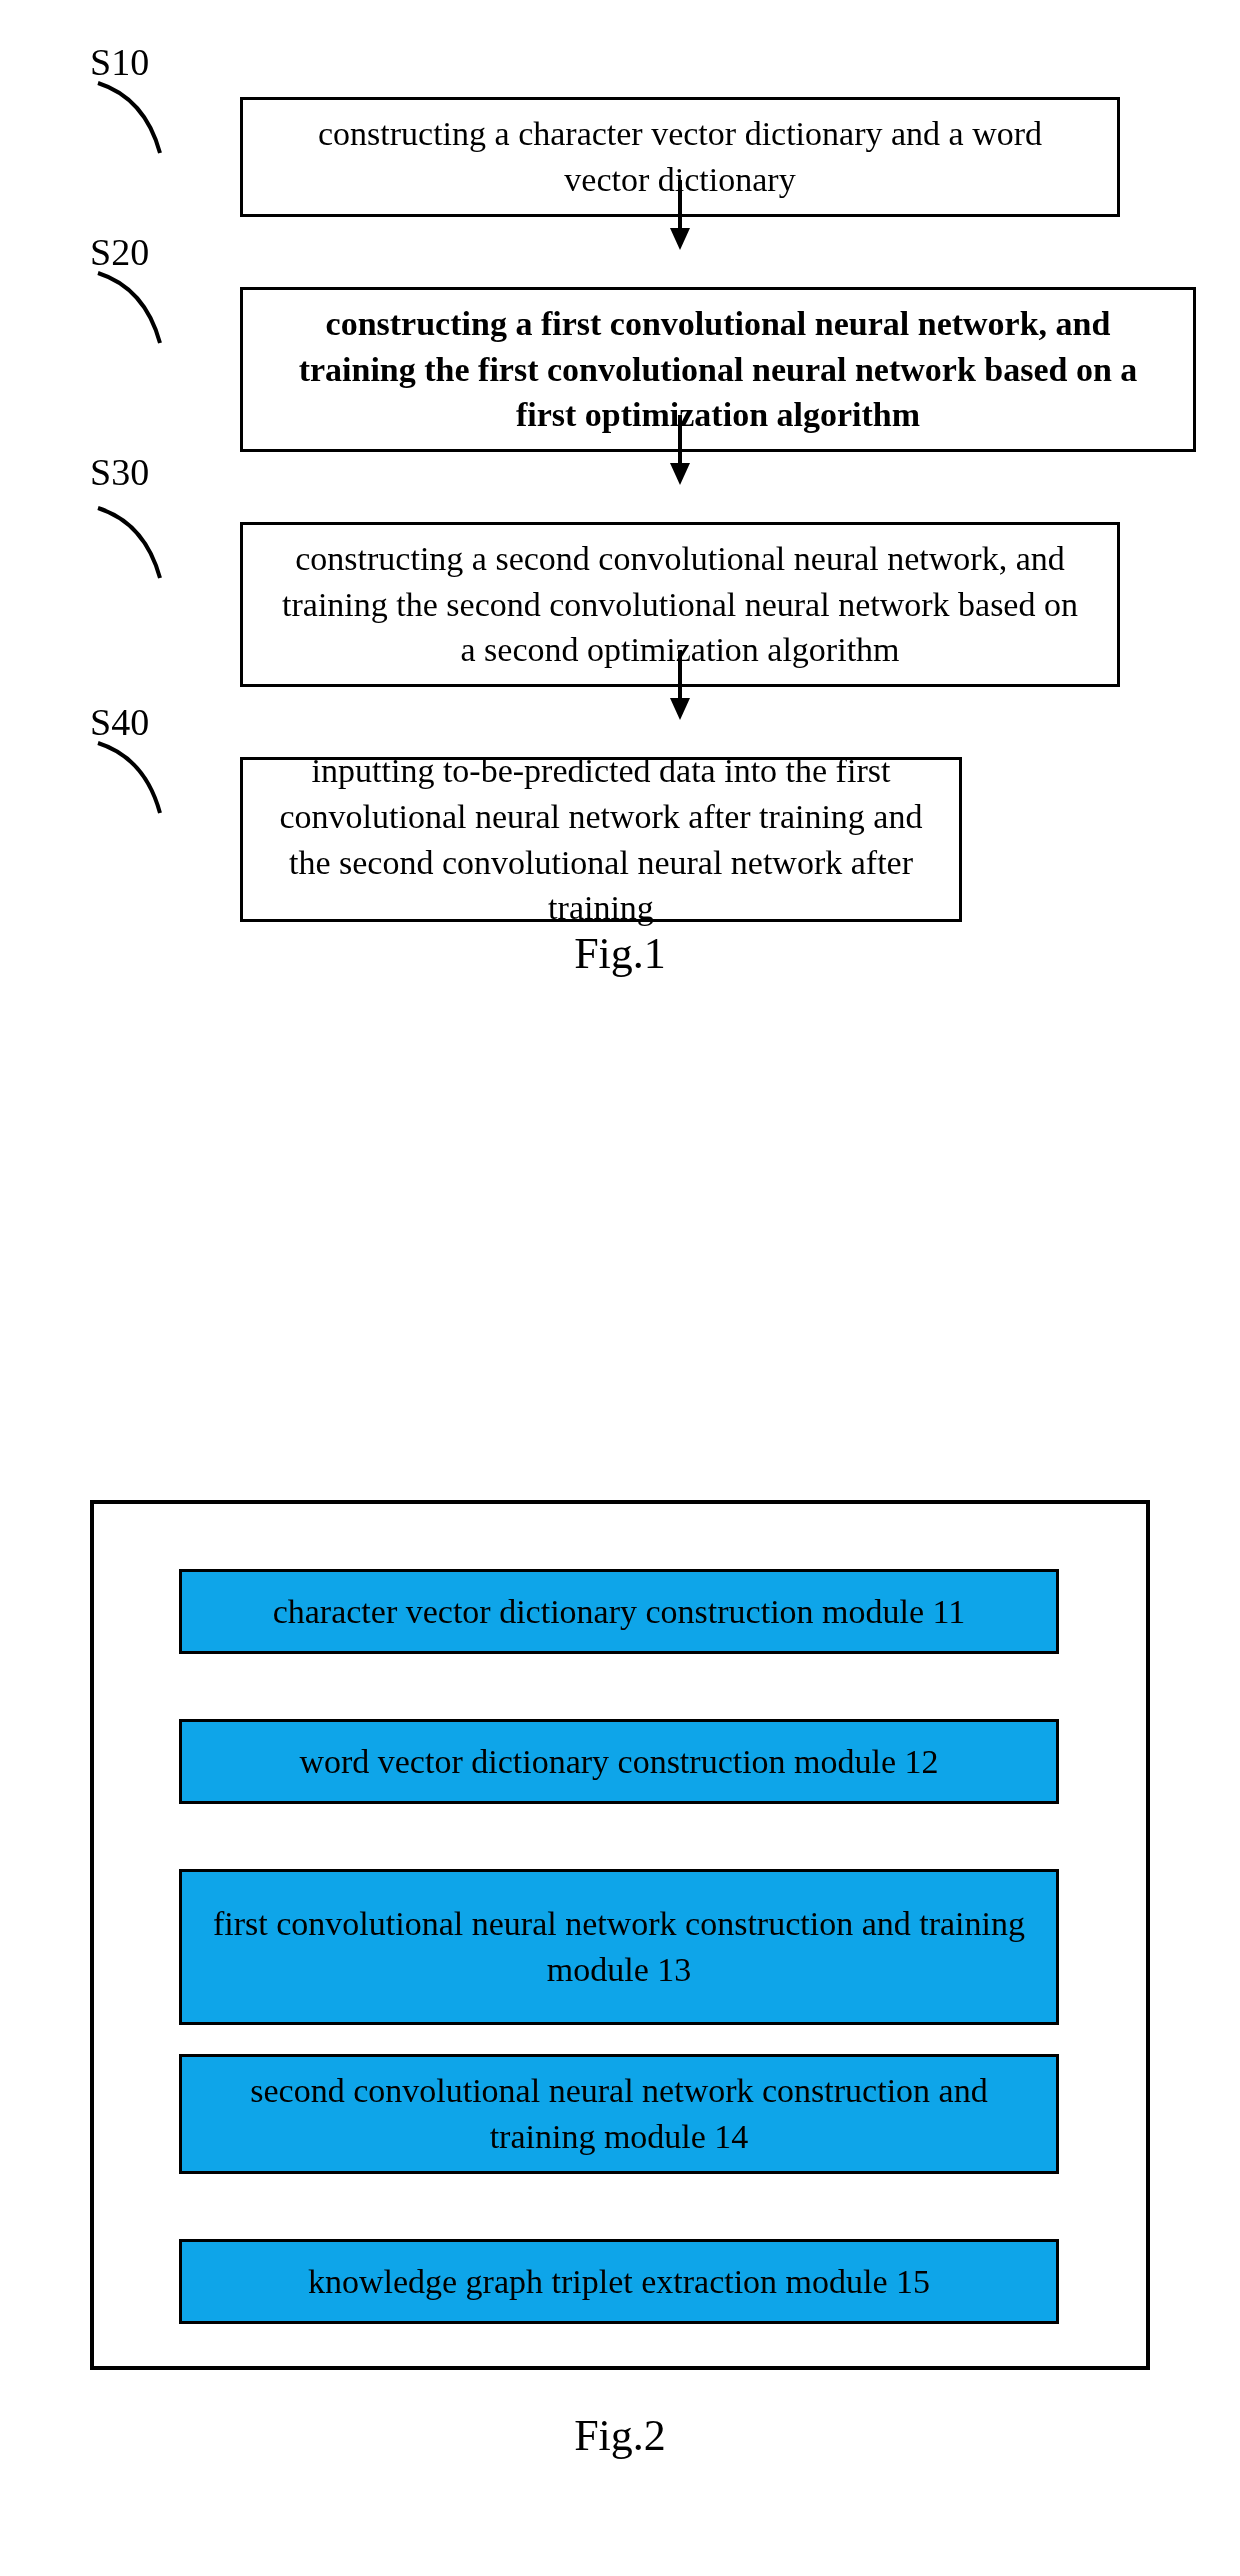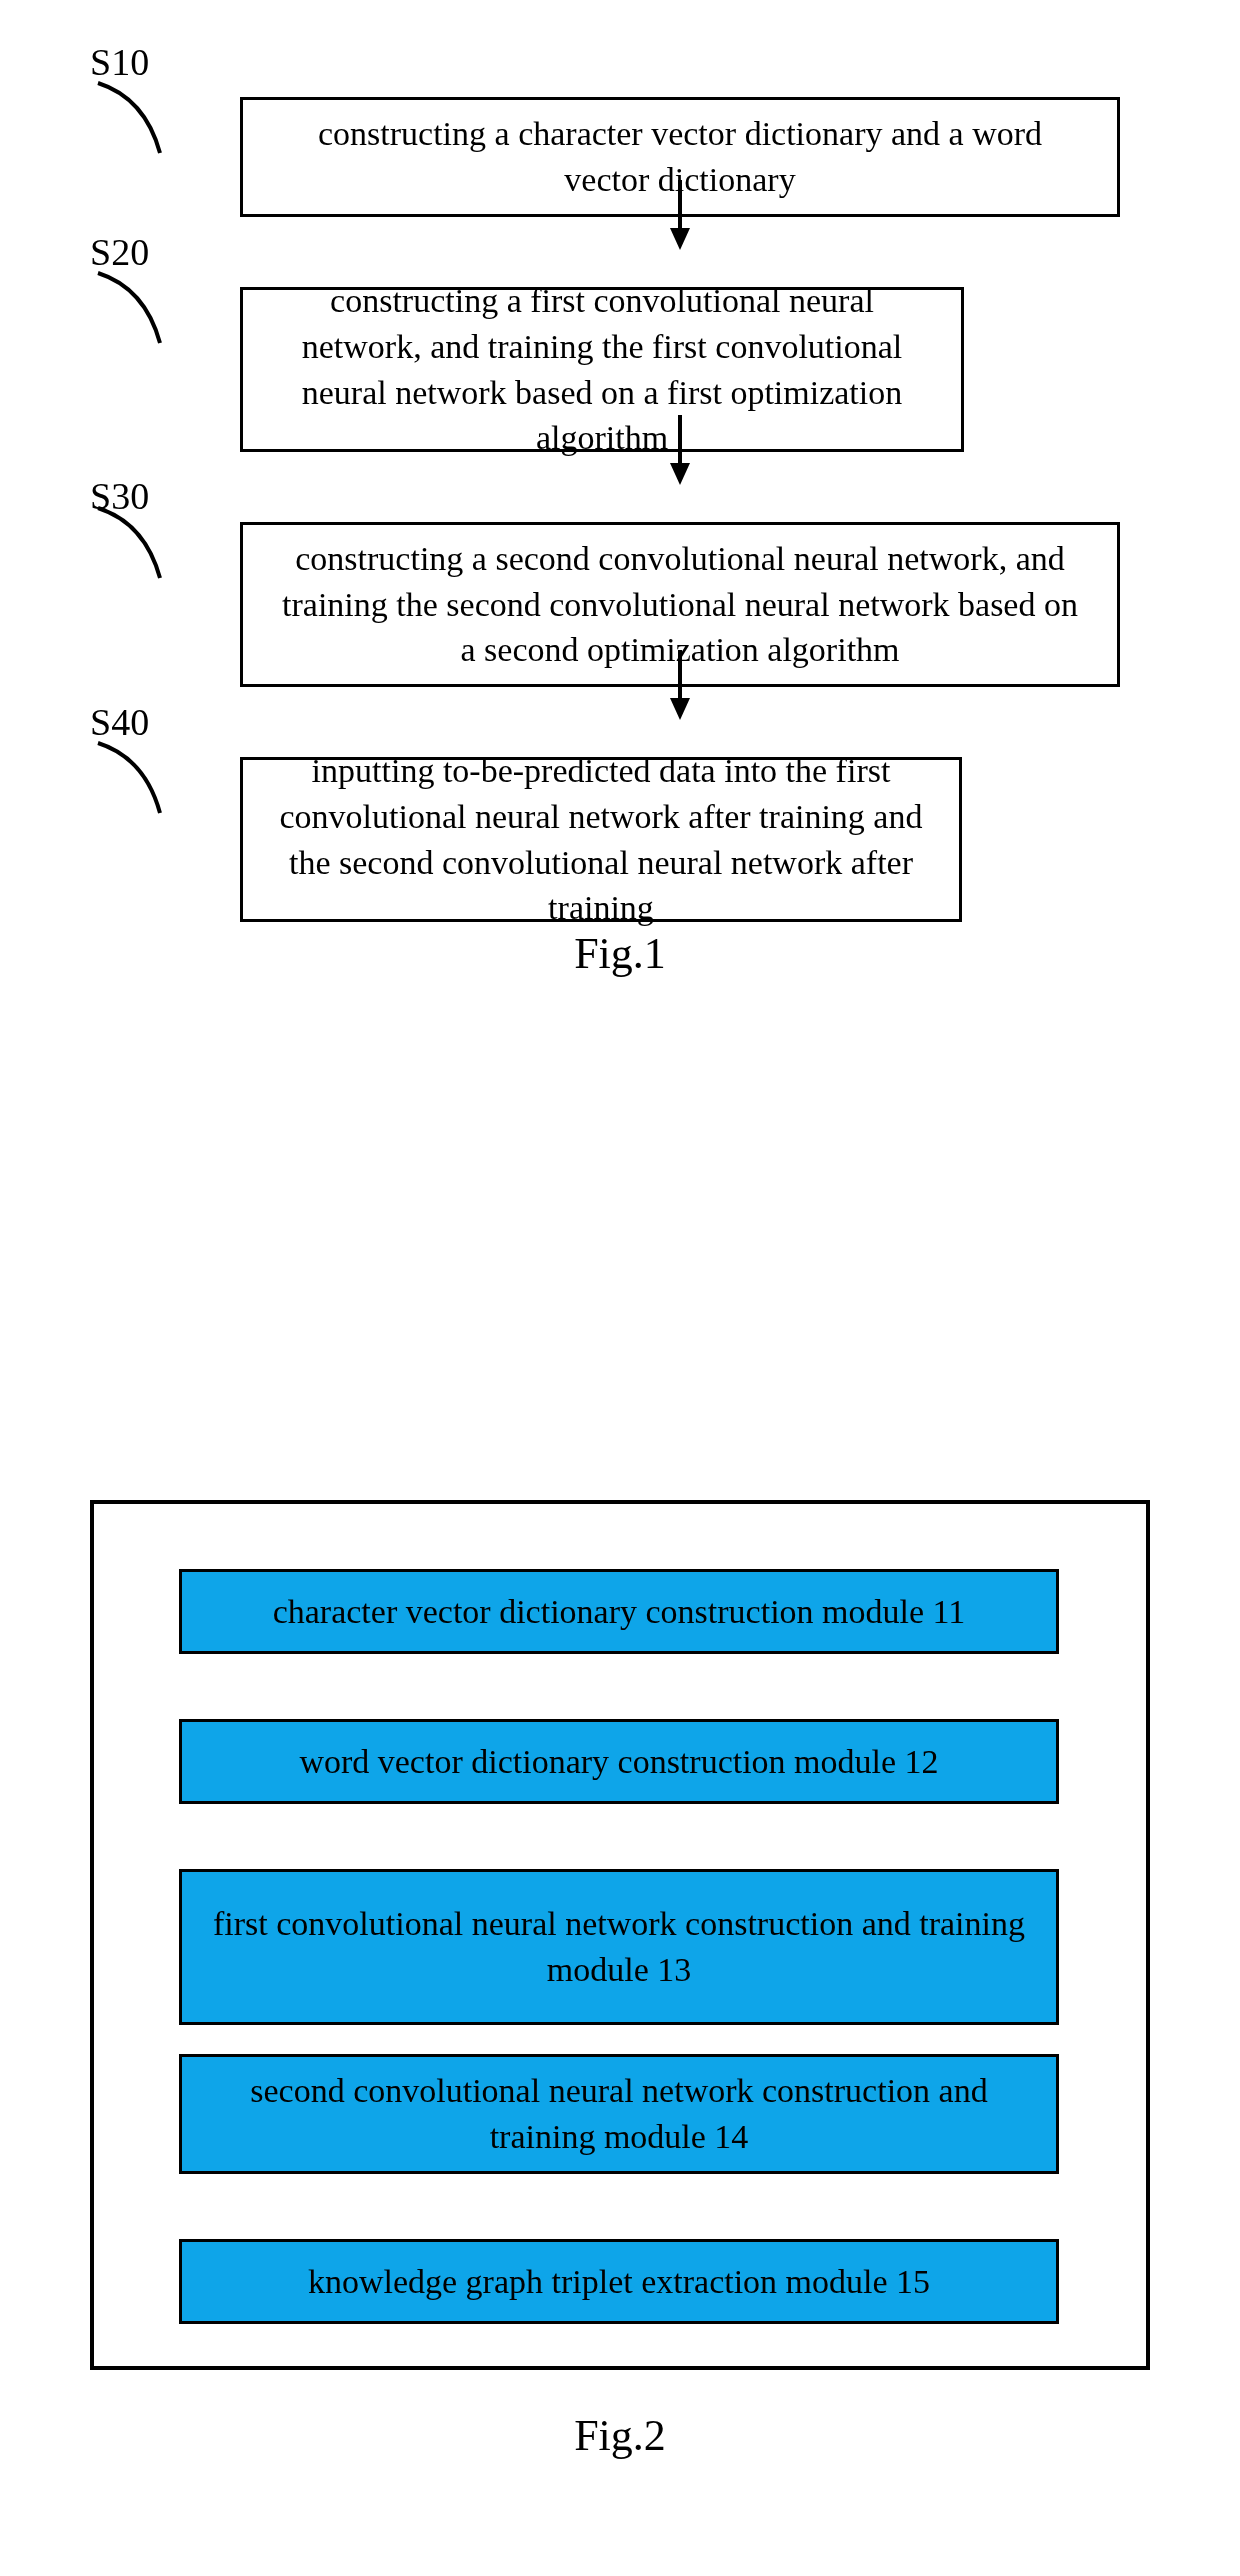--- a/index.html
+++ b/index.html
@@ -98,30 +98,30 @@
     <svg style="position:absolute; left:670px; top:140px; width:20px; height:70px;" viewBox="0 0 20 70">
       <line x1="10" y1="0" x2="10" y2="52" stroke="#000" stroke-width="4"></line>
       <polygon points="10,70 0,48 20,48" fill="#000"></polygon>
     </svg>
 
     <div class="step-label" style="left:90px; top:190px;">S20</div>
     <svg class="curve" style="left:90px; top:228px;" viewBox="0 0 90 90">
       <path d="M8 5 Q 55 20 70 75" fill="none" stroke="#000" stroke-width="4"></path>
     </svg>
 
-    <div class="flow-box" style="left:240px; top:210px; width:724px; height:165px;">
+    <div class="flow-box" style="left:240px; top:210px; width:956px; height:165px;font-weight:bold;">
       <span>constructing a first convolutional neural network, and training the first convolutional neural network based on a first optimization algorithm</span>
     </div>
 
     <svg style="position:absolute; left:670px; top:375px; width:20px; height:70px;" viewBox="0 0 20 70">
       <line x1="10" y1="0" x2="10" y2="52" stroke="#000" stroke-width="4"></line>
       <polygon points="10,70 0,48 20,48" fill="#000"></polygon>
     </svg>
 
-    <div class="step-label" style="left:90px; top:410px;margin-top:24px;">S30</div>
+    <div class="step-label" style="left:90px; top:410px;">S30</div>
     <svg class="curve" style="left:90px; top:463px;" viewBox="0 0 90 90">
       <path d="M8 5 Q 55 20 70 75" fill="none" stroke="#000" stroke-width="4"></path>
     </svg>
 
     <div class="flow-box" style="left:240px; top:445px; width:880px; height:165px;">
       <span>constructing a second convolutional neural network, and training the second convolutional neural network based on a second optimization algorithm</span>
     </div>
 
     <svg style="position:absolute; left:670px; top:610px; width:20px; height:70px;" viewBox="0 0 20 70">
       <line x1="10" y1="0" x2="10" y2="52" stroke="#000" stroke-width="4"></line>

